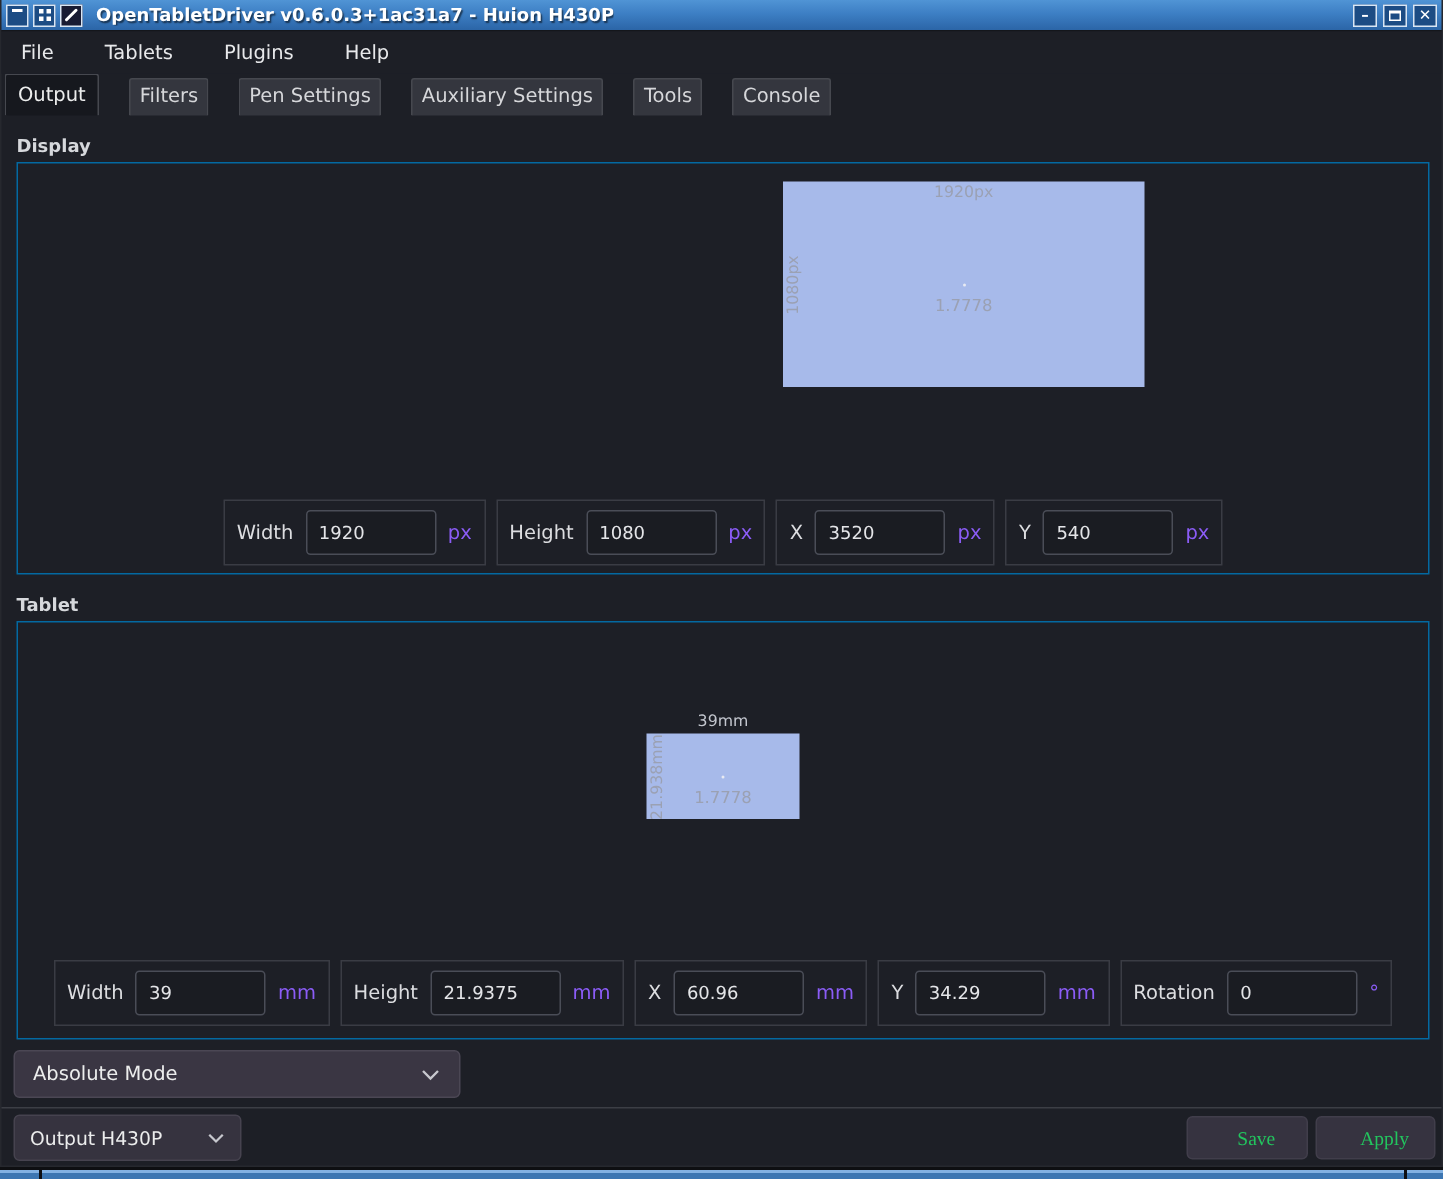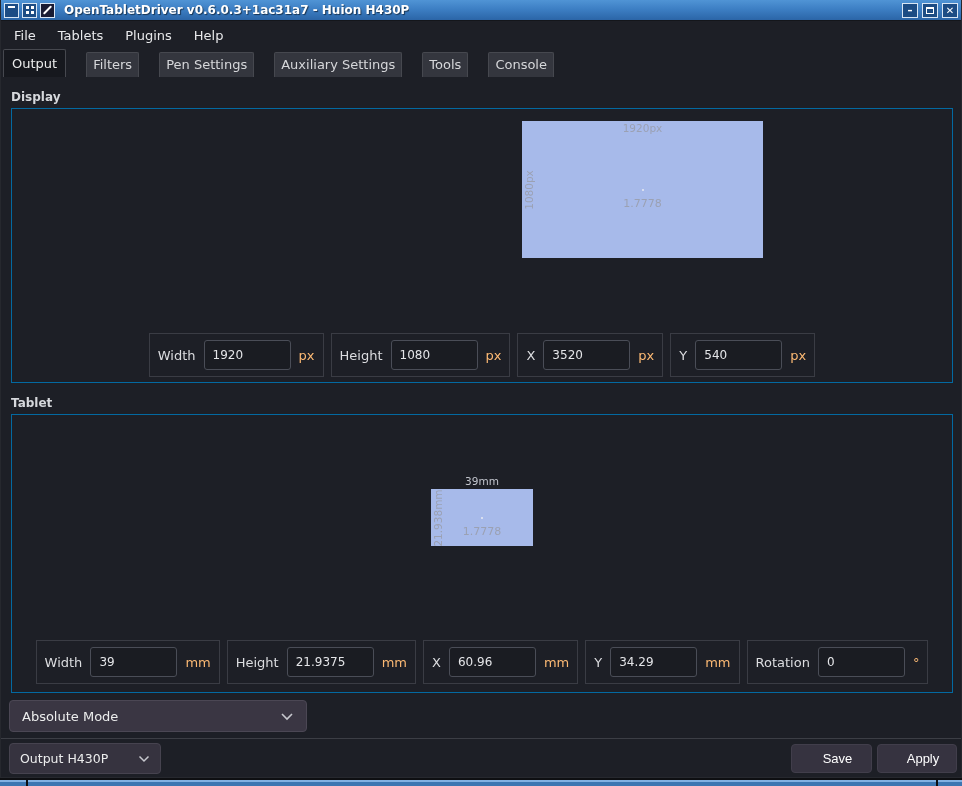--- a/index.html
+++ b/index.html
@@ -49,21 +49,21 @@
   .tb-right { margin-left:auto; display:flex; }
   .tb-ctrl {
     width:16px; height:15px; margin-left:4px;
     background:#1c4c84; border:1px solid #d9e6f4;
     color:#fff; font-size:10px; font-weight:bold; line-height:13px;
     display:flex; align-items:center; justify-content:center;
   }
   .max-glyph { width:8px; height:7px; border:1px solid #fff; border-top-width:2px; }
 
   
-  .menubar { height:28px; display:flex; align-items:center; padding-left:2px; background:#1d1f26; }
+  .menubar { height:28px; display:flex; align-items:center; padding-left:2px; background:#1d1f26;gap:12px; }
   .menu-item { padding:5px 11px; color:#e8e9eb; cursor:default; }
 
   
   .tabbar { height:28px; display:flex; align-items:flex-end; padding-left:2px; }
   .tab {
     background:#34363e; border:1px solid #46484f; border-bottom:none;
     border-radius:2px 2px 0 0;
     padding:4px 6px 5px 6px; margin-right:20px;
     color:#d6d7da; height:25px; white-space:nowrap;
   }
@@ -121,38 +121,38 @@
     border:1px solid #3a3c44; padding:6px 8px; height:44px;
     background:#1d1f26;
   }
   .fgroup label { color:#dcdde0; }
   .fgroup input {
     width:87px; height:30px;
     background:#1a1c22; border:1px solid #4a4d57; border-radius:3px;
     color:#e4e5e8; font-family:inherit; font-size:12px; padding:0 8px;
     outline:none;
   }
-  .funit { color:#fdba74; }
+  .funit { color:#8b5cf6; }
 
   
   .combo {
     position:absolute; display:flex; align-items:center;
     background:#3a3643; border:1px solid #4b4754; border-radius:4px;
     color:#eceded; cursor:default;gap:24px;
   }
   .mode-combo { left:8px; top:700px; width:298px; height:32px; padding:0 12px; }
   .mode-combo .chev { margin-left:auto; }
   .chev { display:flex; }
   .footer-sep { position:absolute; left:0; top:738px; width:100%; height:1px; background:#3c3e45; }
   .tablet-combo { left:8px; top:743px; height:31px; padding:0 10px; background:#36333f; border-color:#46434f; font-size:12.5px; }
   .tablet-combo .chev { margin-left:6px; }
   .btn {
     position:absolute; top:744px; height:29px;
     background:#363340; border:1px solid #413e4b; border-radius:4px;
-    color:#ffffff; font-size:13px; font-family:Liberation Sans, sans-serif;
+    color:#22c55e; font-size:13px; font-family:Liberation Serif, serif;
     display:flex; align-items:center; justify-content:center; cursor:default;padding-left:12px;
   }
   .save-btn  { left:790px; width:81px; }
   .apply-btn { left:876px; width:80px; }
 
   
   .taskbar-strip {
     position:absolute; left:0; bottom:0; width:962px; height:8px;
     background:#0e0f12; display:flex; gap:2px; padding-top:2px;
   }

